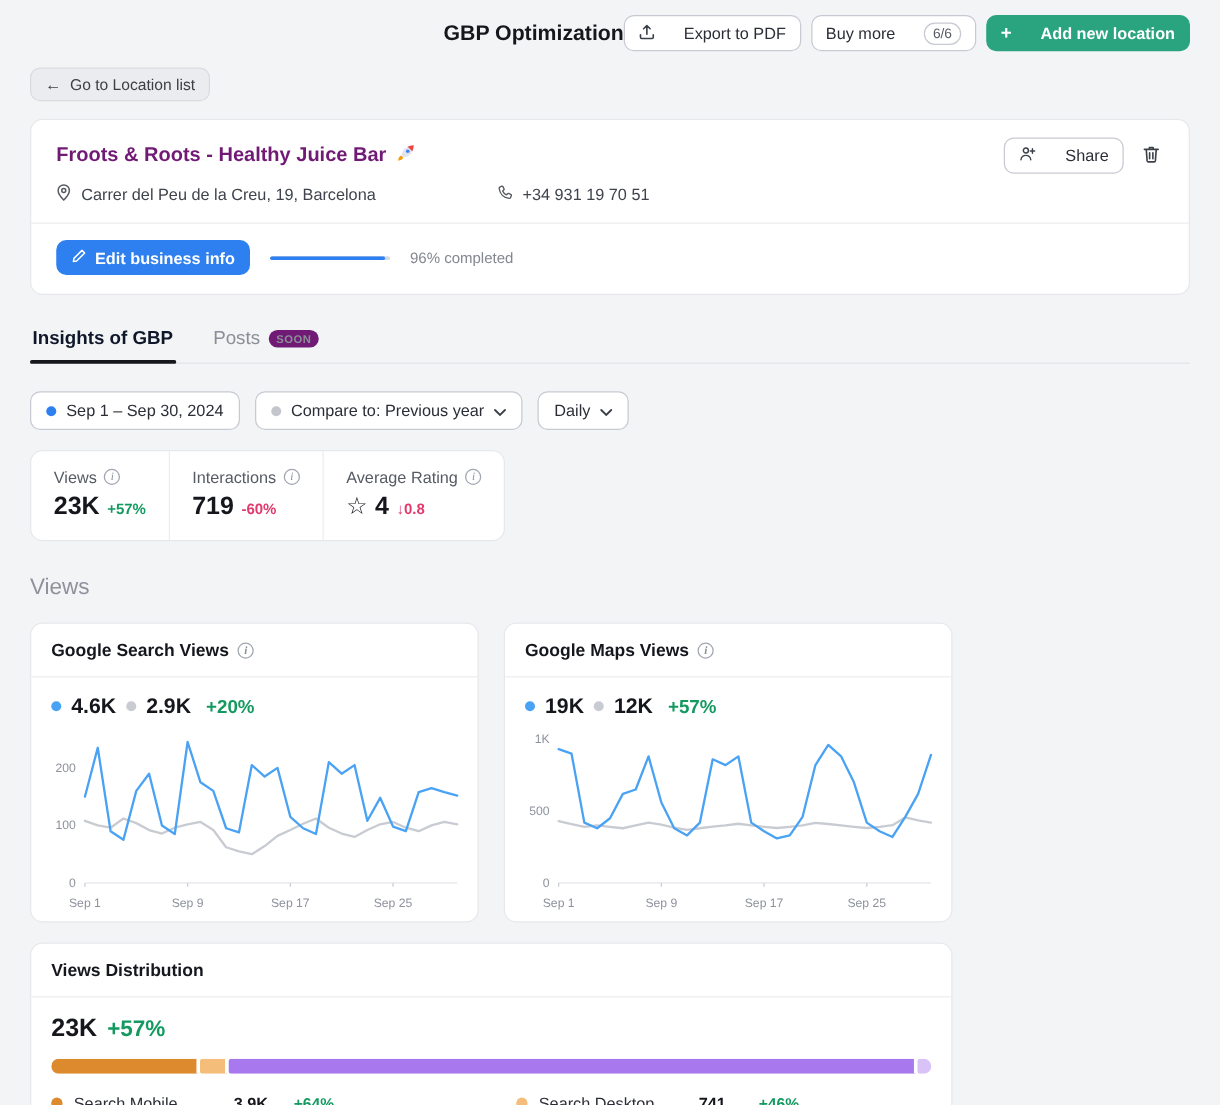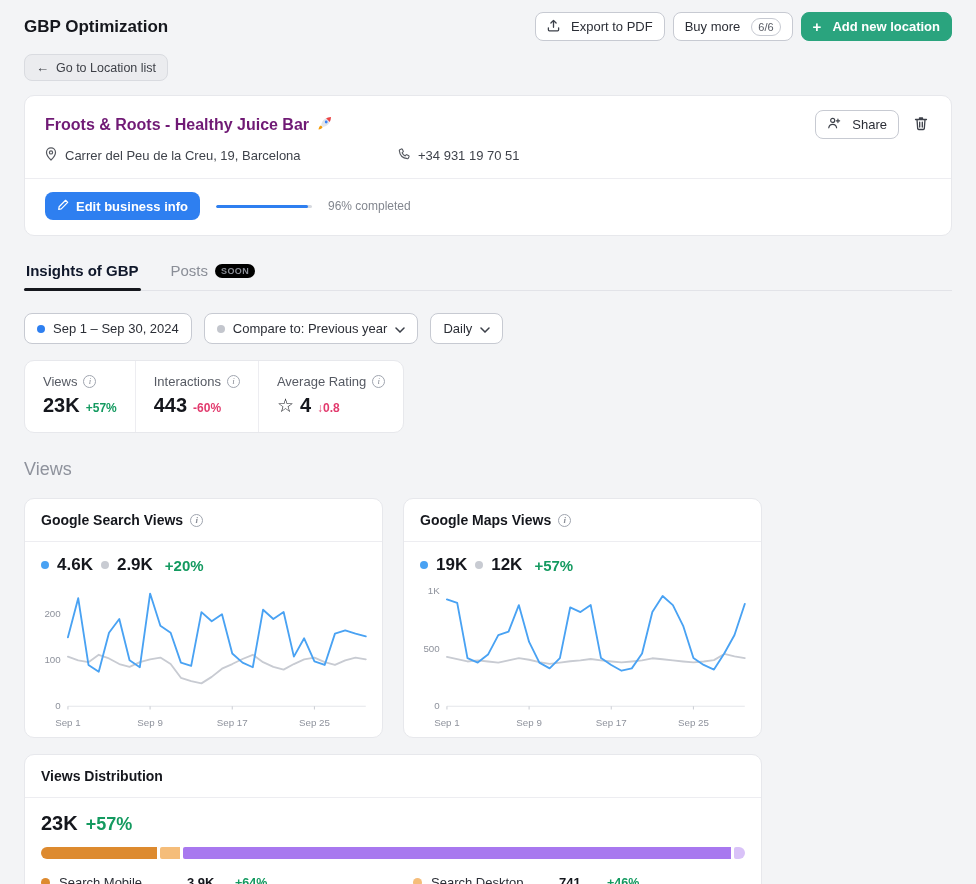--- a/index.html
+++ b/index.html
@@ -2,24 +2,24 @@
 <html><head>
 <meta charset="utf-8">
 <style>
   *{box-sizing:border-box;margin:0;padding:0}
   html,body{width:976px;height:884px;overflow:hidden}
   body{background:#f3f4f6;font-family:"Liberation Sans","DejaVu Sans",sans-serif;color:#1a1c22;-webkit-font-smoothing:antialiased}
   .page{padding:0 24px}
   button{font-family:inherit;cursor:pointer}
 
   
-  .top{display:flex;justify-content:space-between;align-items:center;padding-top:12px}
+  .top{display:flex;justify-content:flex-end;align-items:center;padding-top:12px}
   .page-title{font-size:17px;font-weight:700;color:#15171d}
   .top-actions{display:flex;gap:8px;align-items:center}
-  .btn{display:inline-flex;align-items:center;gap:11px;height:29px;padding:0 11px;border:1px solid #c7cad2;border-radius:8px;background:#fff;font-size:13px;color:#2b2e36}
+  .btn{display:inline-flex;align-items:center;gap:23px;height:29px;padding:0 11px;border:1px solid #c7cad2;border-radius:8px;background:#fff;font-size:13px;color:#2b2e36}
   .btn-green{background:#2aa47e;border-color:#2aa47e;color:#fff;font-weight:600}
   .btn-green .plus{font-size:15px;font-weight:700;line-height:1}
   .badge-count{border:1px solid #c7cad2;border-radius:9px;padding:0 6px;font-size:11px;line-height:16px;color:#565a63}
 
   .back-btn{margin-top:13px;display:inline-flex;align-items:center;gap:7px;height:27px;padding:0 11px;border:1px solid #d9dbe0;border-radius:8px;background:#ebecef;font-size:12.5px;color:#3c3f46}
   .back-arrow{font-size:13px;line-height:1}
 
   .card{background:#fff;border:1px solid #e7e8ec;border-radius:10px}
 
   
@@ -35,21 +35,21 @@
   .btn-blue{display:inline-flex;align-items:center;gap:7px;height:28px;padding:0 12px;border:none;border-radius:8px;background:#2e7ff0;color:#fff;font-size:13px;font-weight:600}
   .progress{width:96px;height:3px;border-radius:2px;background:#d7dae0;overflow:hidden}
   .progress-fill{height:100%;background:#2e7ff0;border-radius:2px}
   .progress-label{font-size:12px;color:#83878f}
 
   
   .tabs{margin-top:26px;border-bottom:1px solid #e2e3e8;display:flex;gap:28px}
   .tab{display:flex;align-items:center;gap:7px;padding:0 2px 11px;font-size:15px;color:#8a8e97;position:relative;background:none;border:none}
   .tab.active{color:#0f172a;font-weight:600}
   .tab.active::after{content:"";position:absolute;left:0;right:0;bottom:-1px;height:3px;background:#15171d;border-radius:2px}
-  .tab-badge{background:#000000;color:#8a8e97;font-size:9px;font-weight:700;letter-spacing:.4px;text-transform:uppercase;padding:2px 6px;border-radius:8px}
+  .tab-badge{background:#701a75;color:#8a8e97;font-size:9px;font-weight:700;letter-spacing:.4px;text-transform:uppercase;padding:2px 6px;border-radius:8px}
 
   
   .filters{margin-top:22px;display:flex;gap:12px}
   .pill{display:inline-flex;align-items:center;gap:8px;height:31px;padding:0 12px;background:#fff;border:1px solid #c7cad2;border-radius:8px;font-size:13px;color:#2b2e36}
   .dot{width:8px;height:8px;border-radius:50%;flex:none;background:#c3c6cd}
 
   
   .metrics-card{margin-top:16px;display:inline-flex}
   .metric{padding:13px 18px 15px;min-width:96px}
   .metric + .metric{border-left:1px solid #ededf1}
@@ -243,21 +243,21 @@
         <span class="metric-value">23K</span>
         <span class="delta up">+57%</span>
       </div>
     </div>
     <div class="metric">
       <div class="metric-label">
         <span>Interactions</span>
         <span class="info"></span>
       </div>
       <div class="metric-value-row">
-        <span class="metric-value">443</span>
+        <span class="metric-value">719</span>
         <span class="delta down">-60%</span>
       </div>
     </div>
     <div class="metric">
       <div class="metric-label">
         <span>Average Rating</span>
         <span class="info"></span>
       </div>
       <div class="metric-value-row">
         <span class="star">☆</span>

